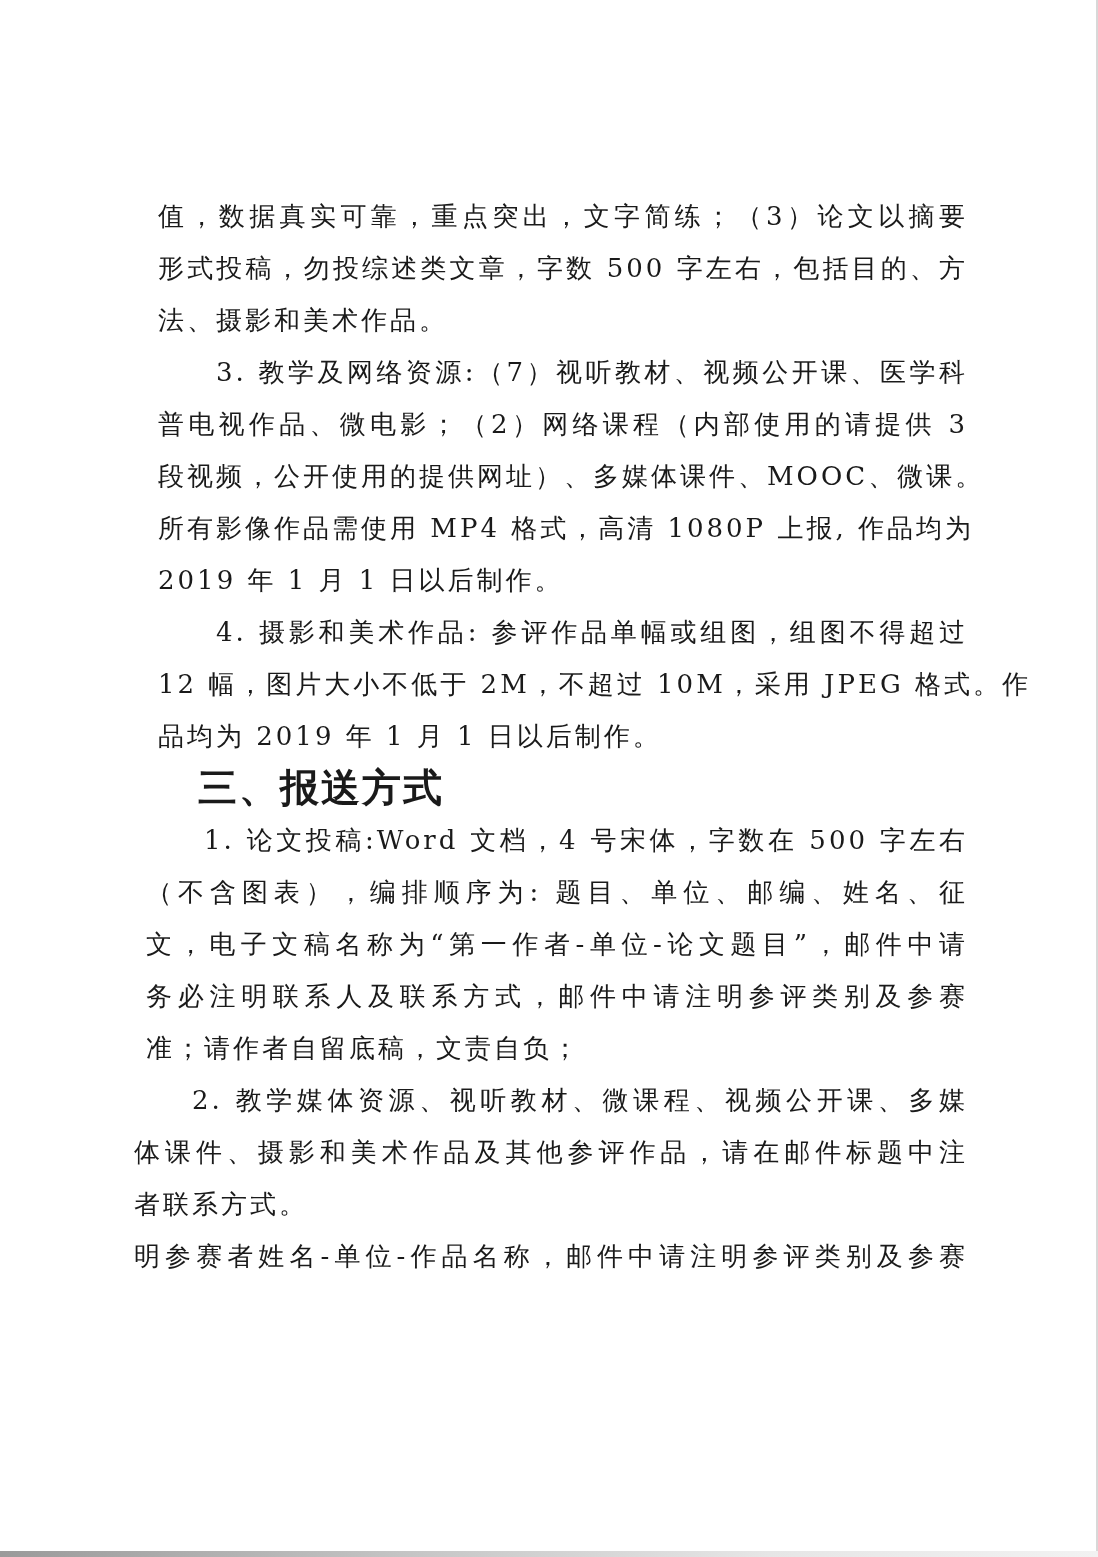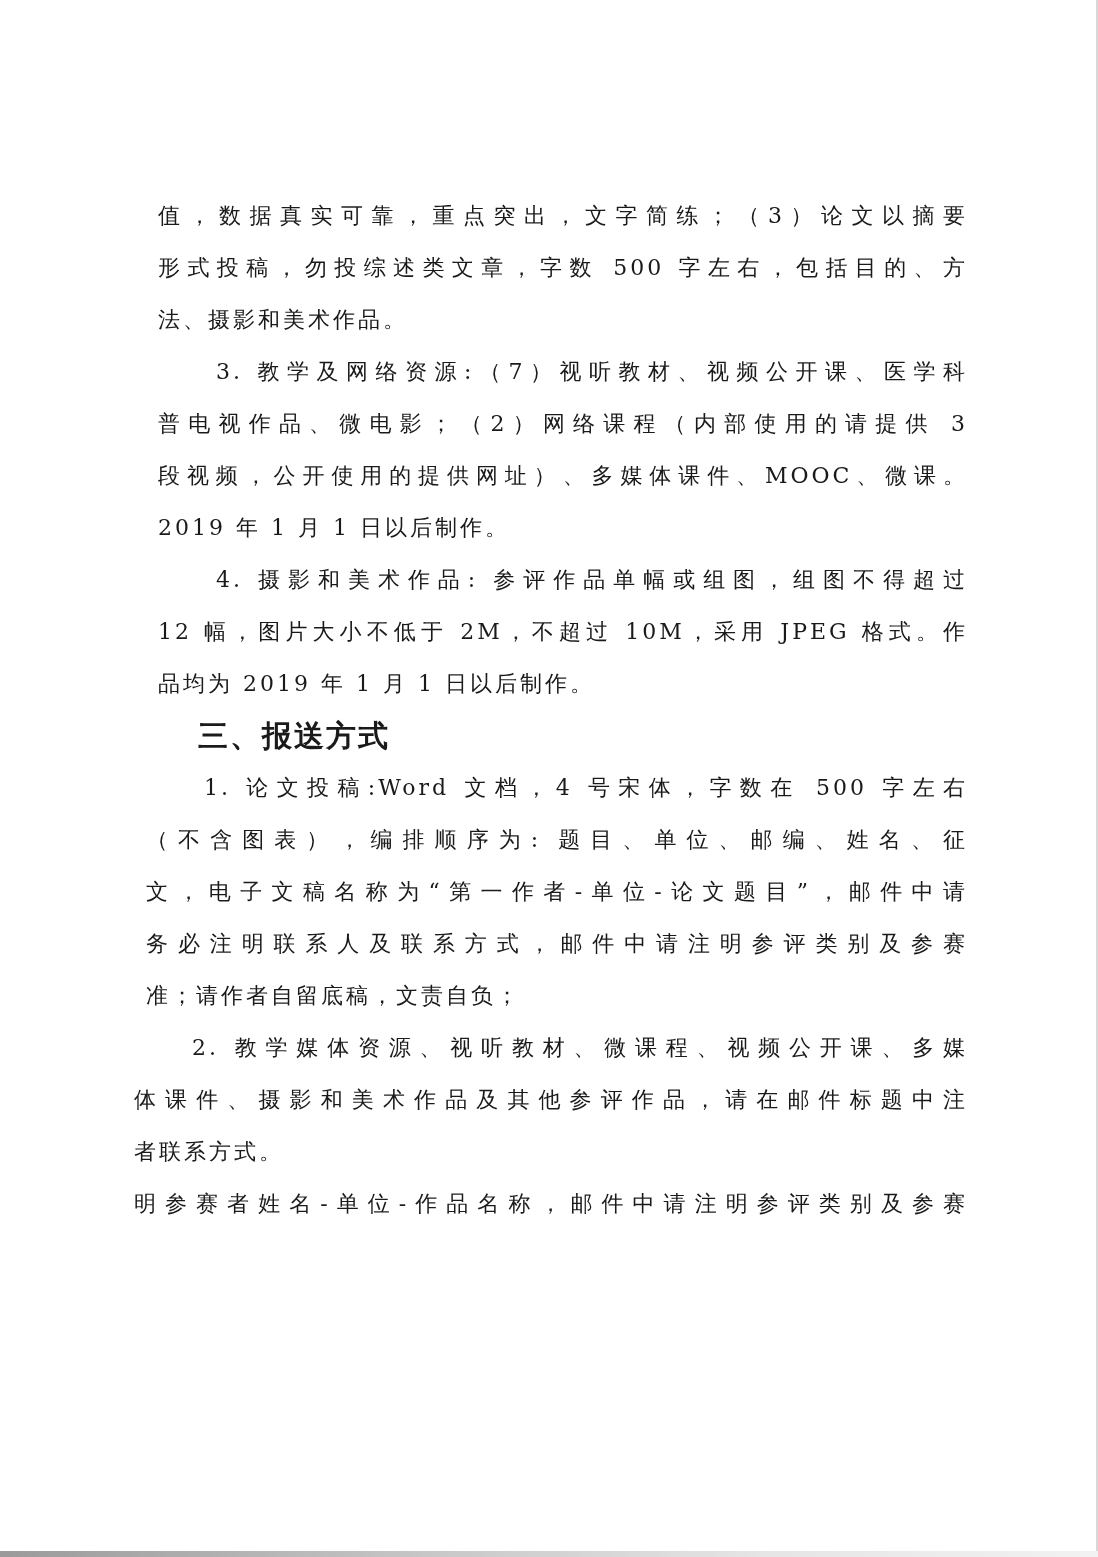--- a/index.html
+++ b/index.html
@@ -36,38 +36,38 @@
       height: 1557px;
       background: #d8d8d8;
     }
     .content {
       position: absolute;
       left: 158px;
       top: 190px;
       width: 810px;
     }
     .line {
-      font-size: 22px;
+      font-size: 26px;
       line-height: 52px;
       height: 52px;
       white-space: nowrap;
       letter-spacing: 3px;
       text-align: justify;
       text-align-last: justify;
     }
     .line.last {
       text-align-last: left;
     }
     .line.indent {
       padding-left: 58px;
     }
     .heading {
       font-family: "DejaVu Sans", "Liberation Sans", sans-serif;
       font-weight: bold;
-      font-size: 30px;
+      font-size: 39px;
       line-height: 52px;
       height: 52px;
       padding-left: 40px;
       letter-spacing: 2px;
     }
     .out-left { margin-left: -12px; }
     .out-left2 { margin-left: -24px; }
   </style>
 </head>
 <body>
@@ -78,20 +78,21 @@
     <div>
       <div class="line">值，数据真实可靠，重点突出，文字简练；（3）论文以摘要</div>
       <div class="line">形式投稿，勿投综述类文章，字数 500 字左右，包括目的、方</div>
       <div class="line last">法、摄影和美术作品。</div>
     </div>
 
     <div>
       <div class="line indent">3. 教学及网络资源:（7）视听教材、视频公开课、医学科</div>
       <div class="line">普电视作品、微电影；（2）网络课程（内部使用的请提供 3</div>
       <div class="line">段视频，公开使用的提供网址）、多媒体课件、MOOC、微课。</div>
+      <div class="line">所有影像作品需使用 MP4 格式，高清 1080P 上报, 作品均为</div>
       <div class="line last">2019 年 1 月 1 日以后制作。</div>
     </div>
 
     <div>
       <div class="line indent">4. 摄影和美术作品: 参评作品单幅或组图，组图不得超过</div>
       <div class="line">12 幅，图片大小不低于 2M，不超过 10M，采用 JPEG 格式。作</div>
       <div class="line last">品均为 2019 年 1 月 1 日以后制作。</div>
     </div>
 
     <div class="heading">三、报送方式</div>

